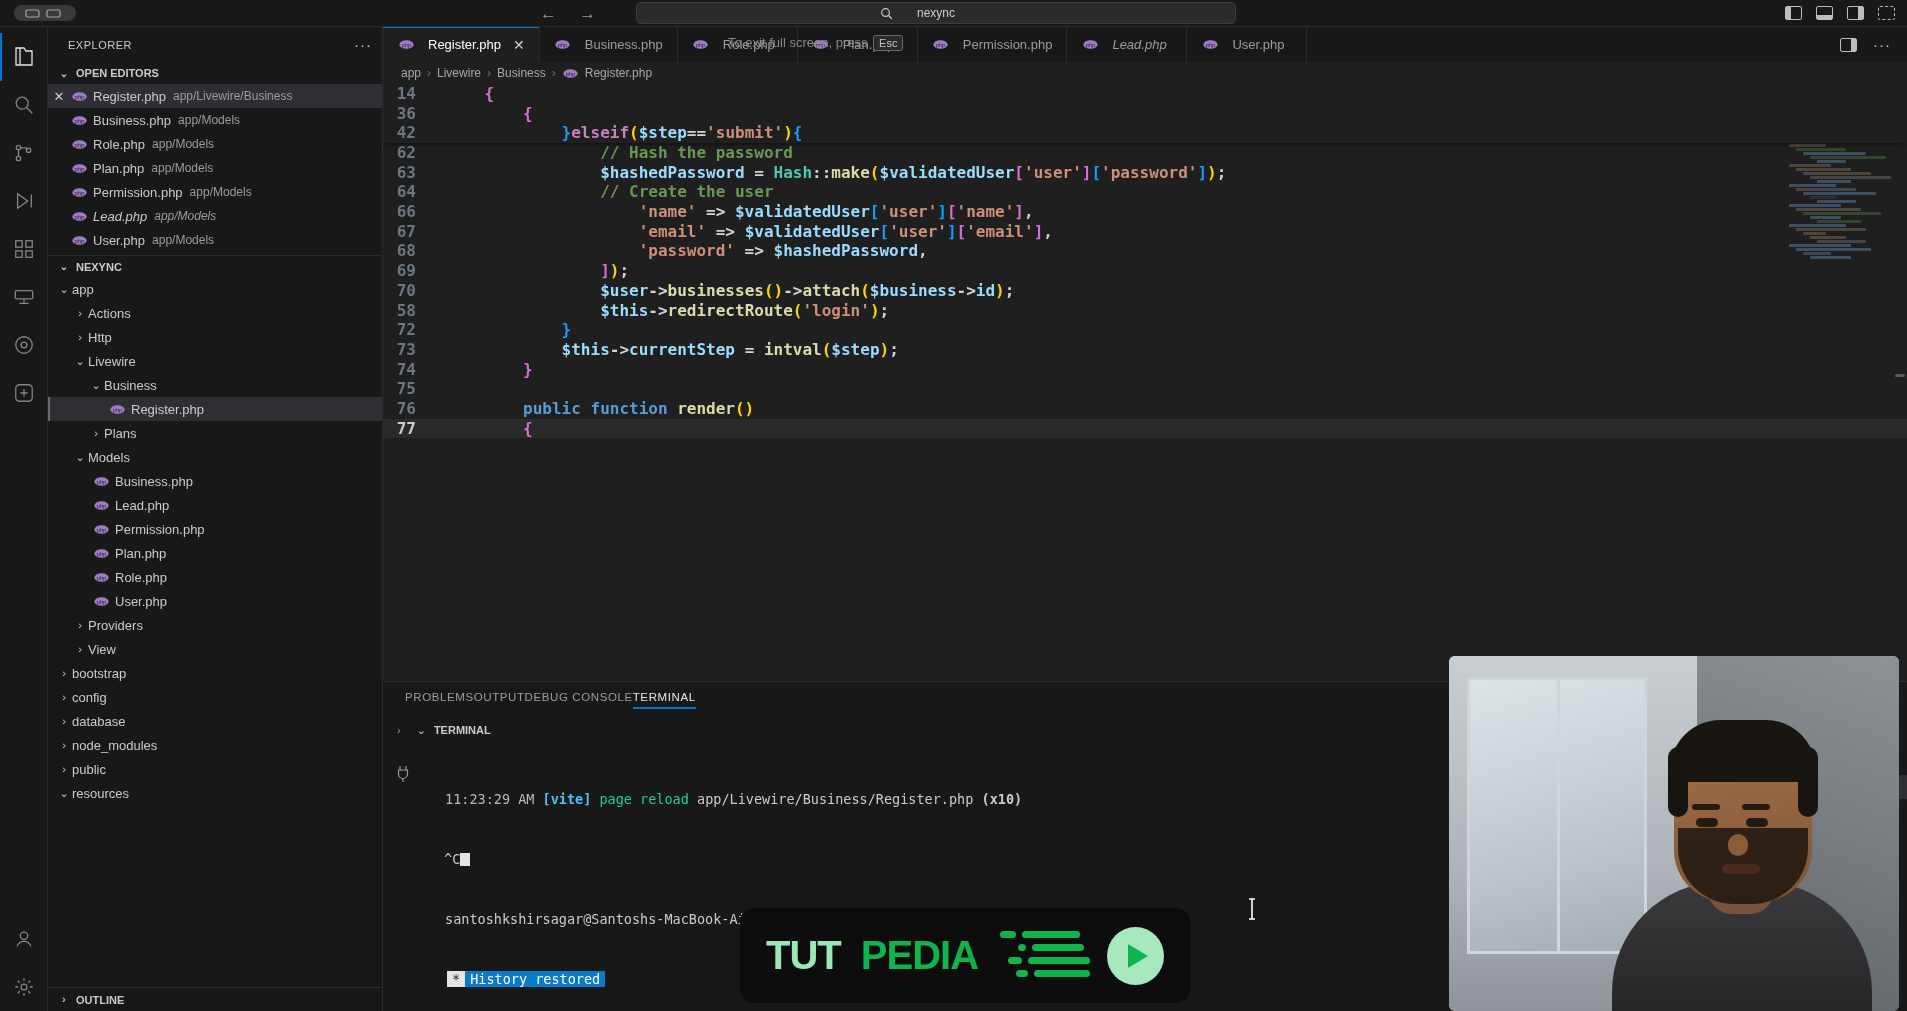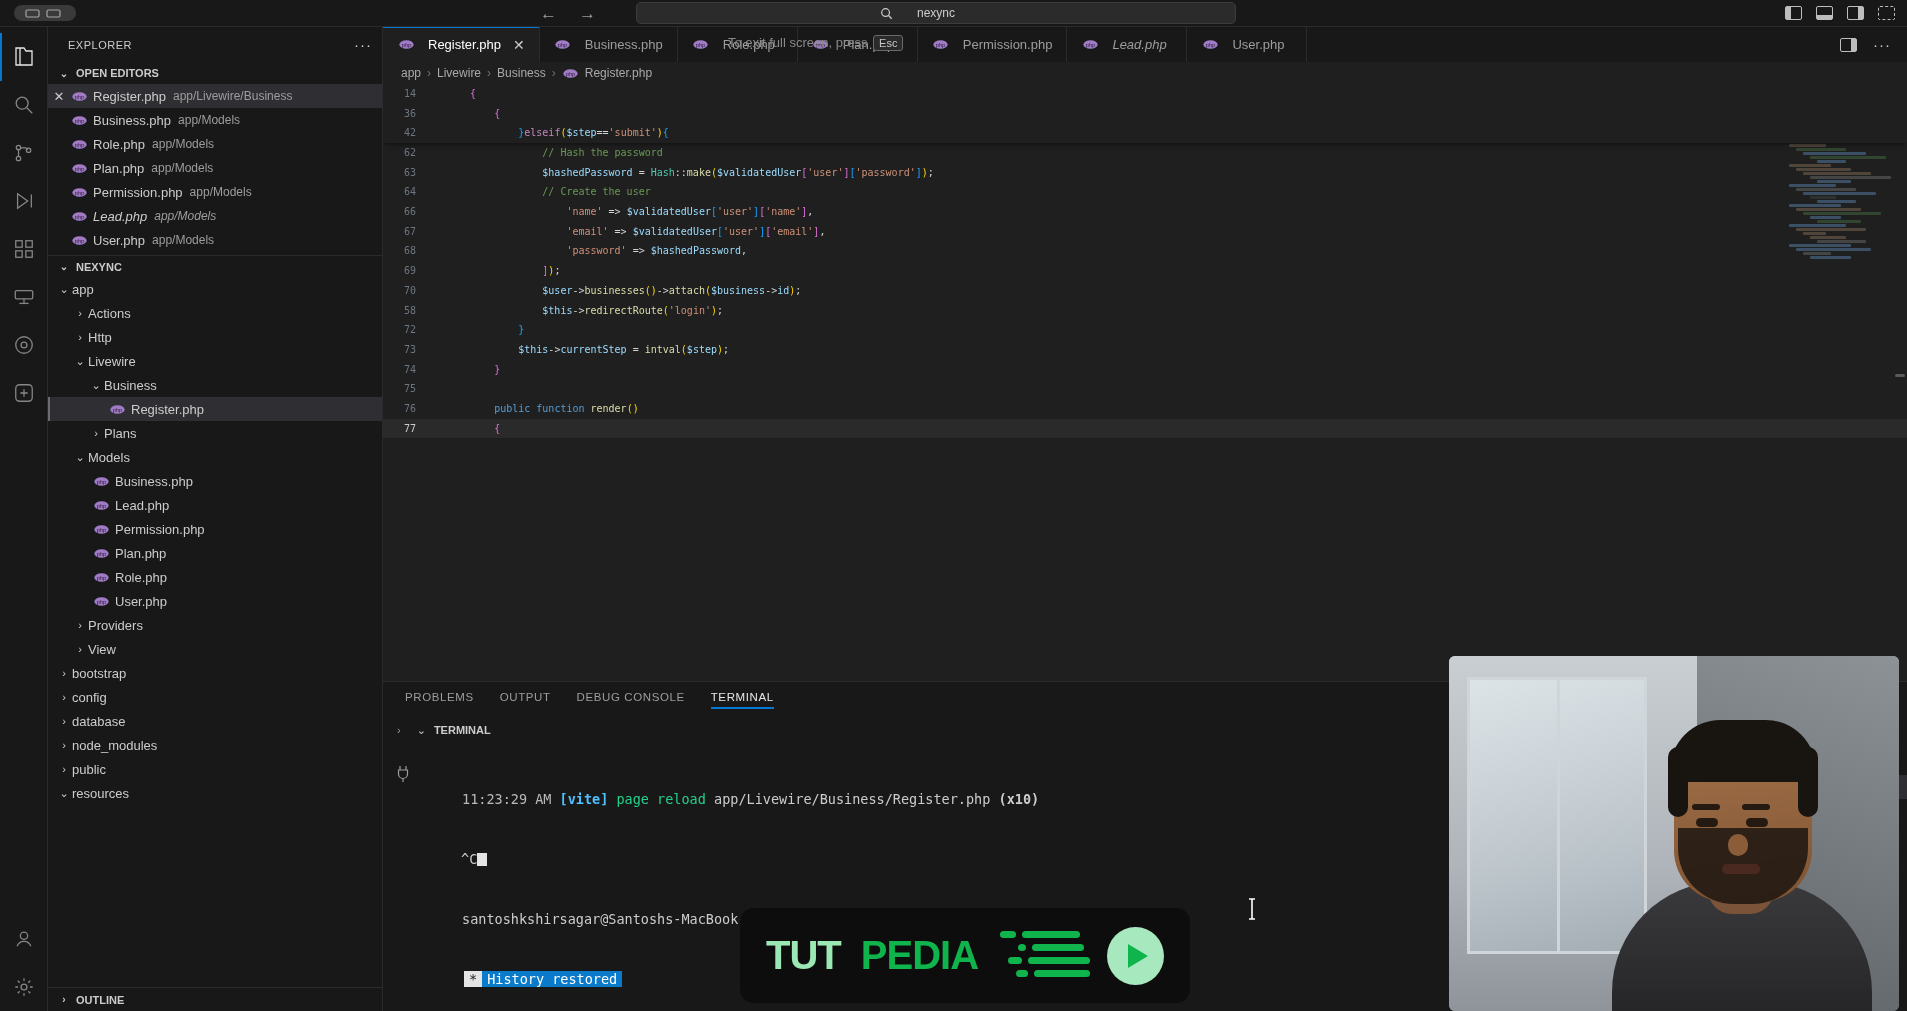--- a/index.html
+++ b/index.html
@@ -115,21 +115,21 @@
   .esc-key {
     display: inline-block; border: 1px solid #6a6a6a; border-radius: 3px;
     padding: 1px 5px; font-size: 11px; color: #c8c8c8; background: #2a2a2a; margin: 0 2px;
   }
 
   .breadcrumb { height: 22px; flex: 0 0 22px; display: flex; align-items: center; gap: 6px;
                 padding-left: 18px; font-size: 12px; color: #a9a9a9; }
   .bc-sep { color: #6f6f6f; }
 
   .codearea { flex: 1; position: relative; overflow: hidden; background: #1f1f1f; font-family: "DejaVu Sans Mono", monospace; }
-  .codeline { height: 19.7px; display: flex; font-size: 10px; line-height: 19.7px; white-space: pre; }
+  .codeline { height: 19.7px; display: flex; font-size: 16px; line-height: 19.7px; white-space: pre; font-weight: bold; }
   .codeline.cur { background: #2a2a2a; }
   .ln { width: 55px; flex: 0 0 55px; text-align: right; padding-right: 22px; color: #6e7681; }
   .codeline.cur .ln { color: #cccccc; }
   .ctext { flex: 1; padding-left: 8px; }
   .sticky {
     position: absolute; left: 0; right: 0; top: 0; z-index: 5; background: #1f1f1f;
     box-shadow: 0 3px 5px -2px rgba(0,0,0,.55);
   }
   .minimap {
     position: absolute; right: 14px; top: 0; width: 110px; height: 185px; opacity: .65;
@@ -156,21 +156,21 @@
            border-top: 1px solid #2b2b2b; }
   .paneltabs { height: 35px; flex: 0 0 35px; display: flex; align-items: center; padding-left: 22px; gap: 26px; }
   .ptab { font-size: 11.5px; letter-spacing: .6px; color: #9d9d9d; position: relative; padding-bottom: 6px; }
   .ptab.active { color: #e7e7e7; }
   .ptab.active::after { content:''; position:absolute; left:0; right:0; bottom:0; height:1.5px; background:#0078d4; }
   .paneltabs-right { margin-left: auto; display: flex; gap: 18px; padding-right: 18px; color: #cccccc; font-size: 14px; }
 
   .termheader { height: 26px; flex: 0 0 26px; display: flex; align-items: center; gap: 8px; padding-left: 14px;
                 font-size: 11px; font-weight: bold; color: #cccccc; }
   .termheader-right { margin-left: auto; display: flex; gap: 16px; padding-right: 14px; color: #cccccc; font-size: 14px; font-weight: normal; }
-  .termbody { flex: 1; display: flex; min-height: 0; gap: 17px; }
+  .termbody { flex: 1; display: flex; min-height: 0; }
   .termgutter { width: 40px; flex: 0 0 40px; display: flex; flex-direction: column; align-items: center; padding-top: 2px; color: #9d9d9d; }
   .termcontent {
     flex: 1; font-family: "DejaVu Sans Mono", monospace; font-size: 13.5px; line-height: 20px;
     padding: 6px 0 0 22px; color: #cccccc; position: relative; white-space: pre; min-width: 0; overflow: hidden;
   }
   .t-time { color: #b9b9b9; }
   .t-vite { color: #4fc1ff; font-weight: bold; }
   .t-green { color: #23d18b; }
   .t-path { color: #cccccc; }
   .t-x10 { color: #cccccc; font-weight: bold; }
@@ -771,21 +771,21 @@
             <div class="mm-l" style="background: rgb(74, 107, 138); margin-left: 6px; width: 62px;"></div>
             <div class="mm-l" style="background: rgb(74, 107, 138); margin-left: 13px; width: 75px;"></div>
             <div class="mm-l" style="background: rgb(90, 90, 90); margin-left: 20px; width: 28px;"></div>
             <div class="mm-l" style="background: rgb(74, 107, 138); margin-left: 27px; width: 41px;"></div>
           </div>
         <div class="scroll-deco"></div>
       </div>
 
       <div class="panel">
         <div class="paneltabs">
-          <div id="panel-tabs" style="display:flex;gap:26px;">
+          <div id="panel-tabs" style="display:flex;">
               <div class="ptab">PROBLEMS</div>
               <div class="ptab">OUTPUT</div>
               <div class="ptab">DEBUG CONSOLE</div>
               <div class="ptab active">TERMINAL</div>
             </div>
           <div class="paneltabs-right">
             <span style="letter-spacing:1px;">···</span>
             <span>^</span>
             <span>✕</span>
           </div>

